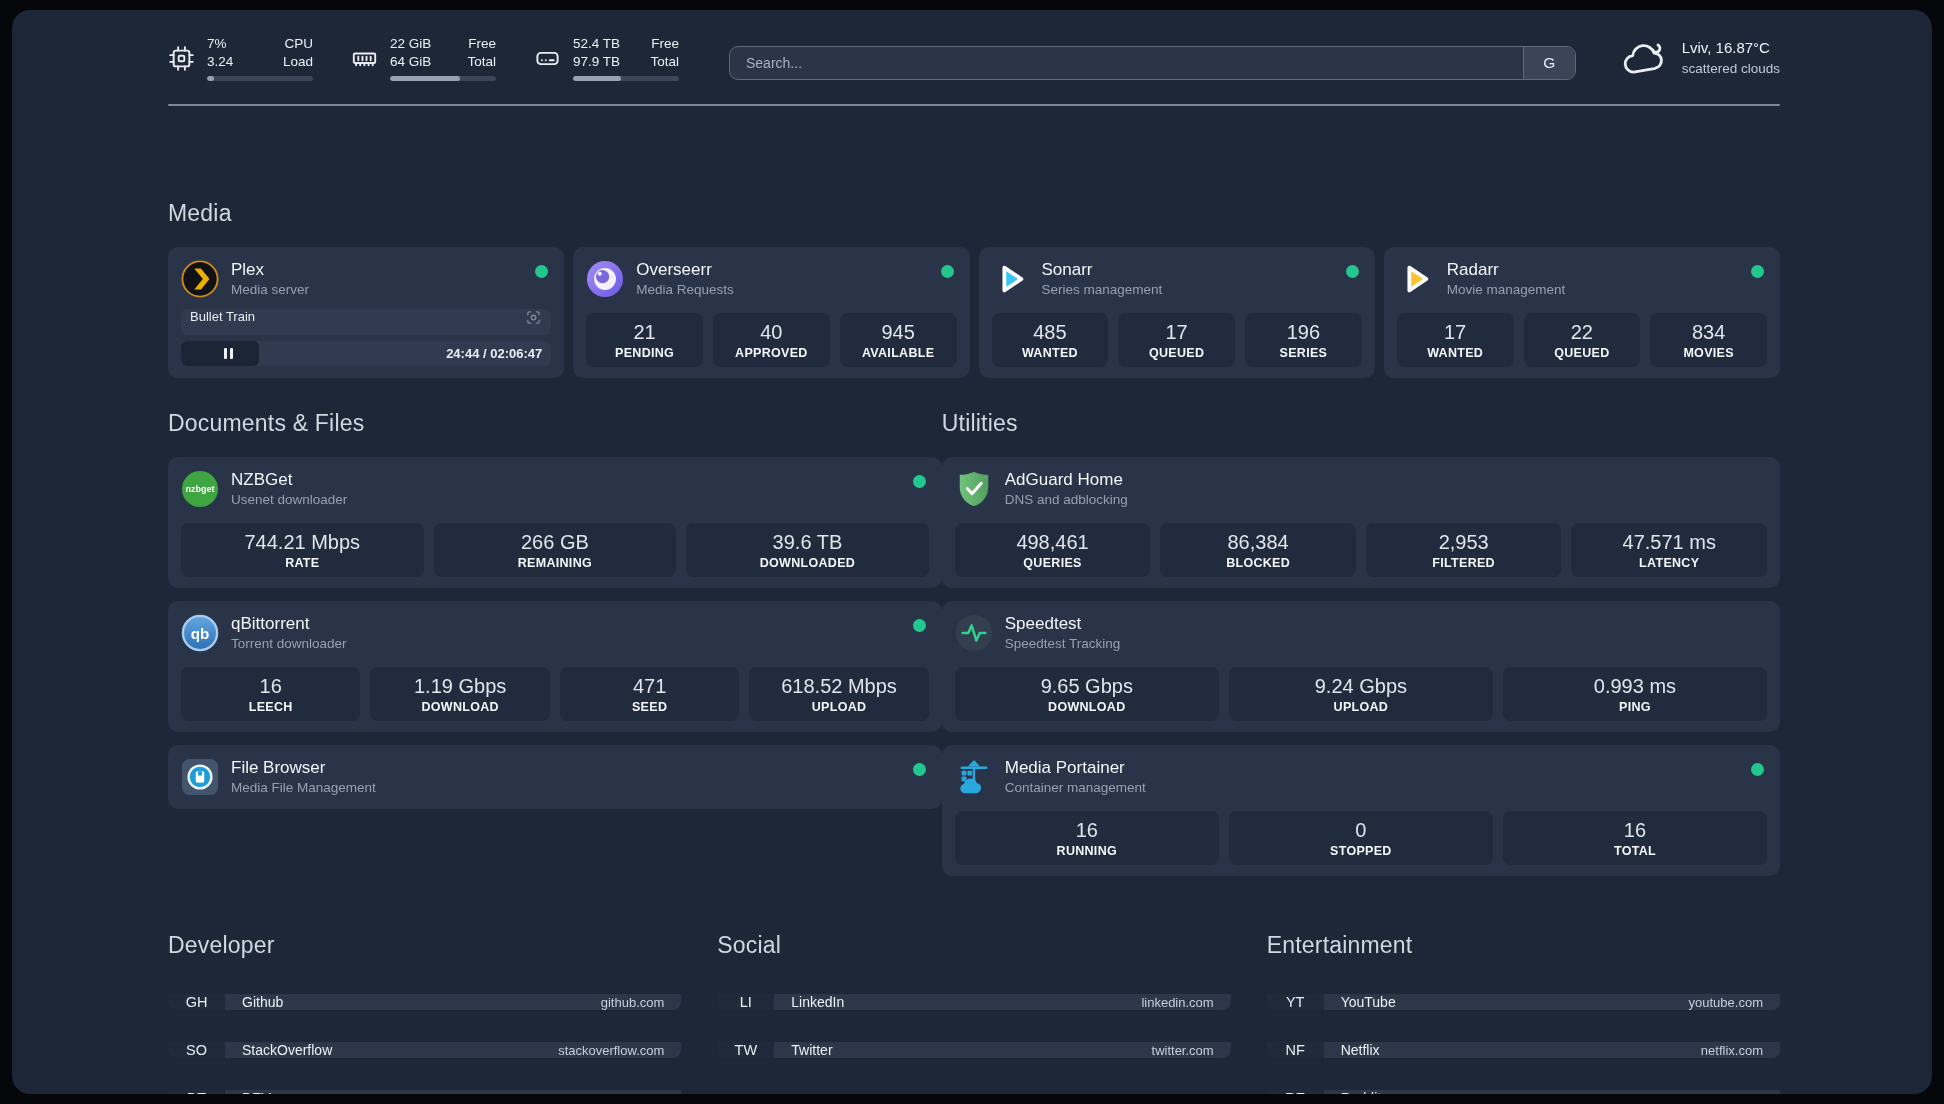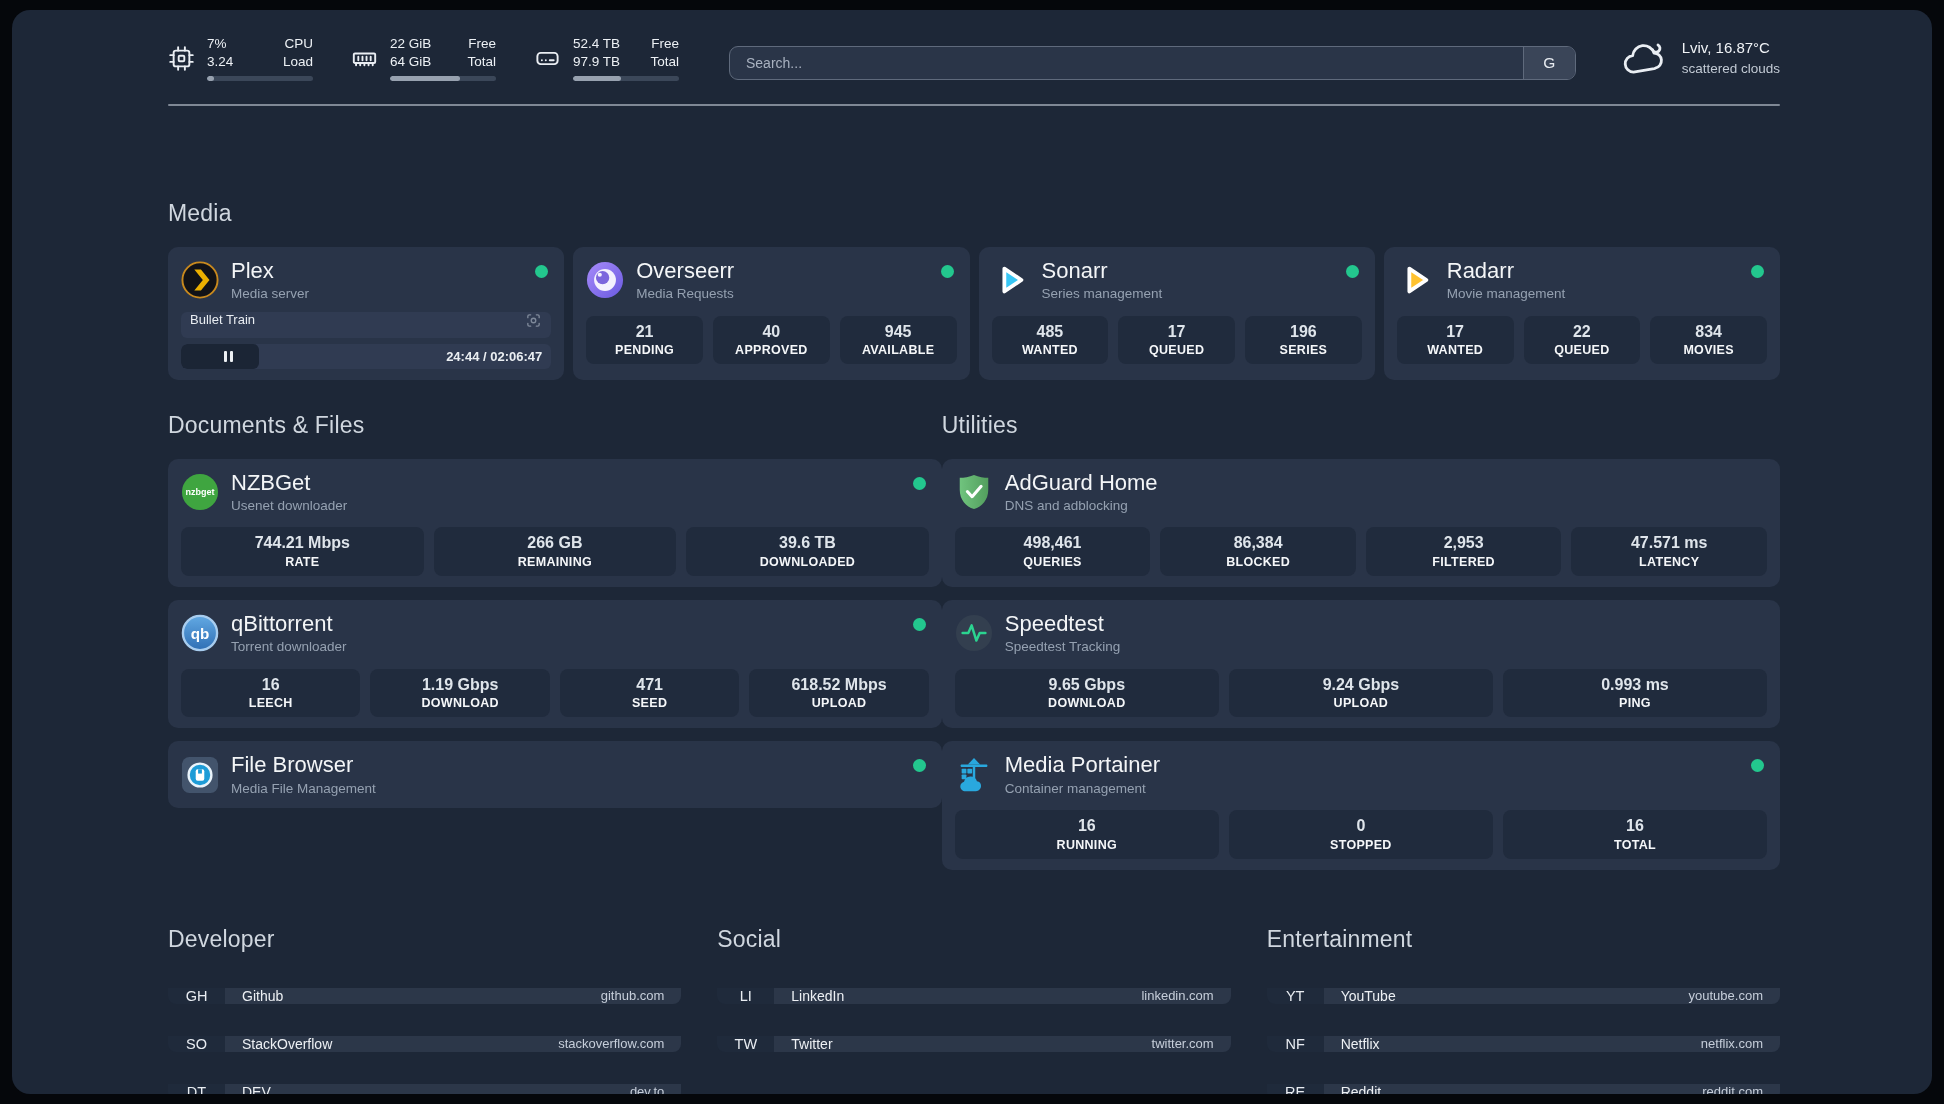--- a/index.html
+++ b/index.html
@@ -35,27 +35,27 @@
   
   .section-title { font-size:23px; font-weight:400; color:#D0D7DF; letter-spacing:.2px; }
   .media-block { margin-top:94px; }
   .media-grid { margin-top:20px; display:grid; grid-template-columns:repeat(4,1fr); gap:9px; }
 
   .card { background:#293448; border-radius:10px; padding:11px 13px; cursor:pointer; }
   .card-head { display:flex; align-items:center; gap:12px; min-height:42px; }
   .app-icon { width:38px; height:38px; flex:none; }
   .app-icon svg { width:38px; height:38px; display:block; }
   .head-text { line-height:1.2; }
-  .card-title { font-size:22px; font-weight:500; color:#F3F5F7; }
+  .card-title { font-size:17px; font-weight:500; color:#F3F5F7; }
   .card-desc { font-size:13.5px; color:#95A1B1; margin-top:2px; }
   .status-dot { width:13px; height:13px; border-radius:50%; background:#23C78E; margin-left:auto; align-self:flex-start; margin-top:7px; margin-right:3px; flex:none; }
 
   .stats { display:flex; gap:10px; margin-top:13px; }
   .stat { flex:1; background:#202B3D; border-radius:8px; text-align:center; padding:6px 2px 7px; }
-  .stat-value { font-size:16px; color:#DFE5EB; line-height:1.3;font-weight:bold; }
+  .stat-value { font-size:20px; color:#DFE5EB; line-height:1.3; }
   .stat-label { font-size:12.5px; font-weight:700; color:#F5F7F9; letter-spacing:.3px; margin-top:1px; }
 
   
   .player { margin-top:9px; }
   .player-track { display:flex; height:26px; background:#303B52; border-radius:6px; padding:0 9px; font-size:13px; color:#E9EDF2; }
   .cam { margin-left:auto; width:17px; height:17px; opacity:.75; cursor:pointer; }
   .player-progress { margin-top:6px; position:relative; height:25px; background:#303B52; border-radius:6px; display:flex; align-items:center; overflow:hidden;padding-left:32px; }
   .player-played { position:absolute; left:0; top:0; bottom:0; background:#1B2535; border-radius:6px; }
   .pause { position:relative; margin-left:11px; display:flex; gap:3px; }
   .pause i { display:block; width:3px; height:11px; background:#EDF0F4; border-radius:1px; }

